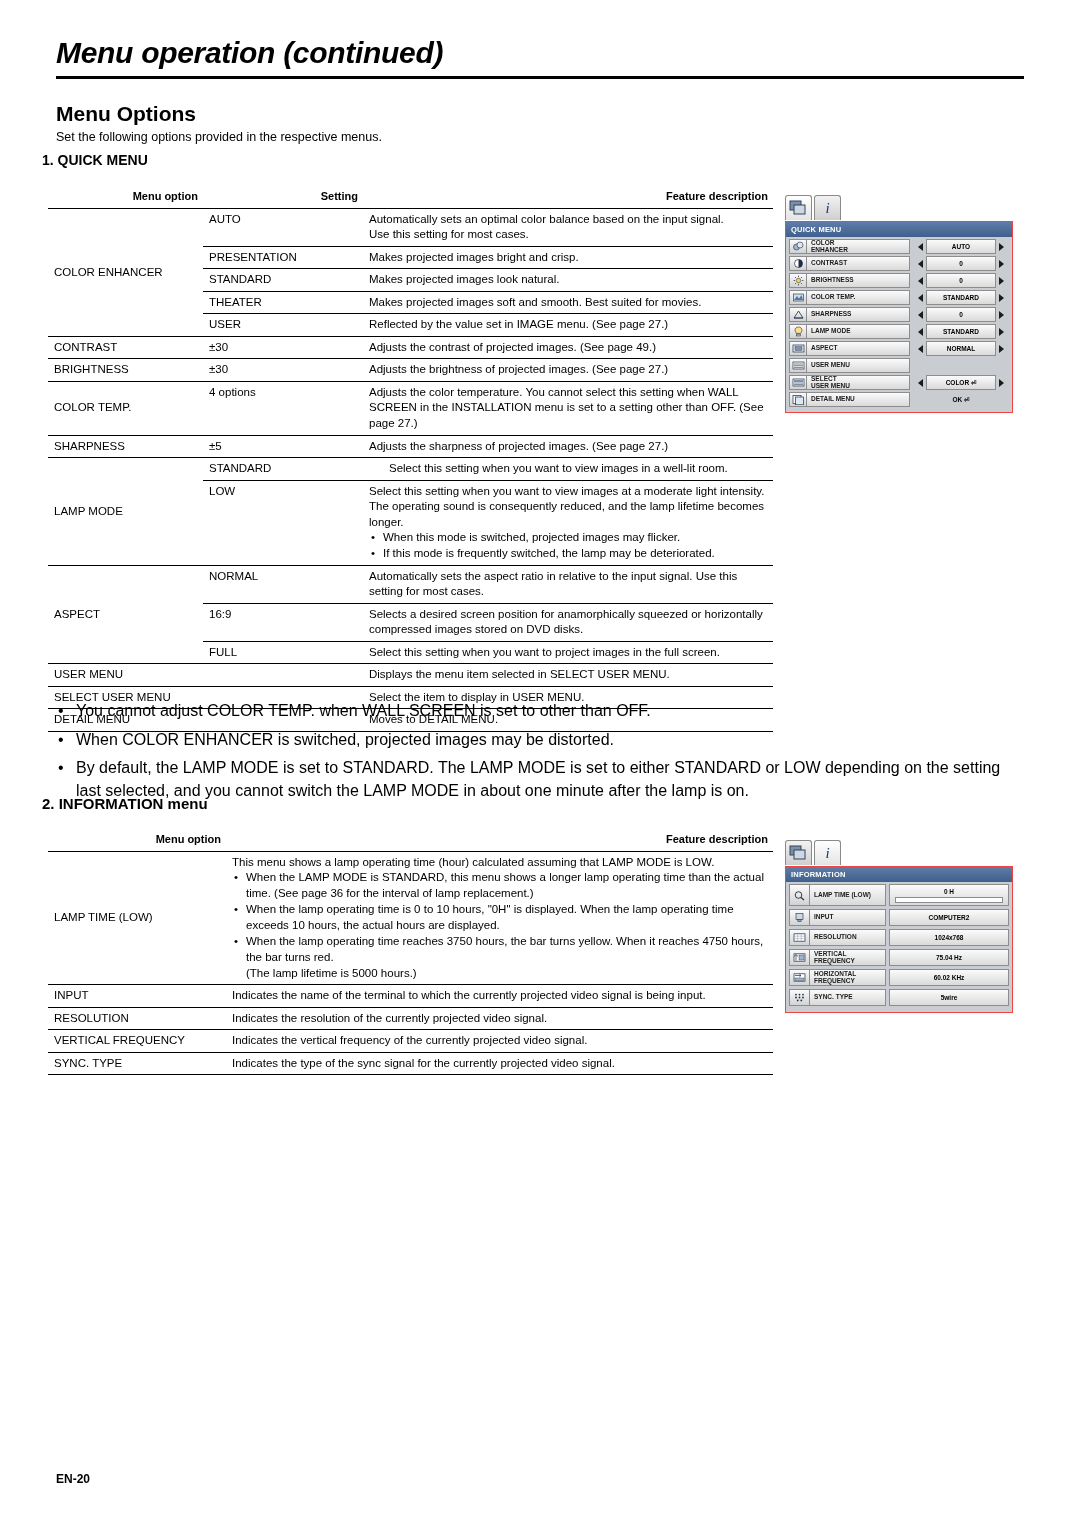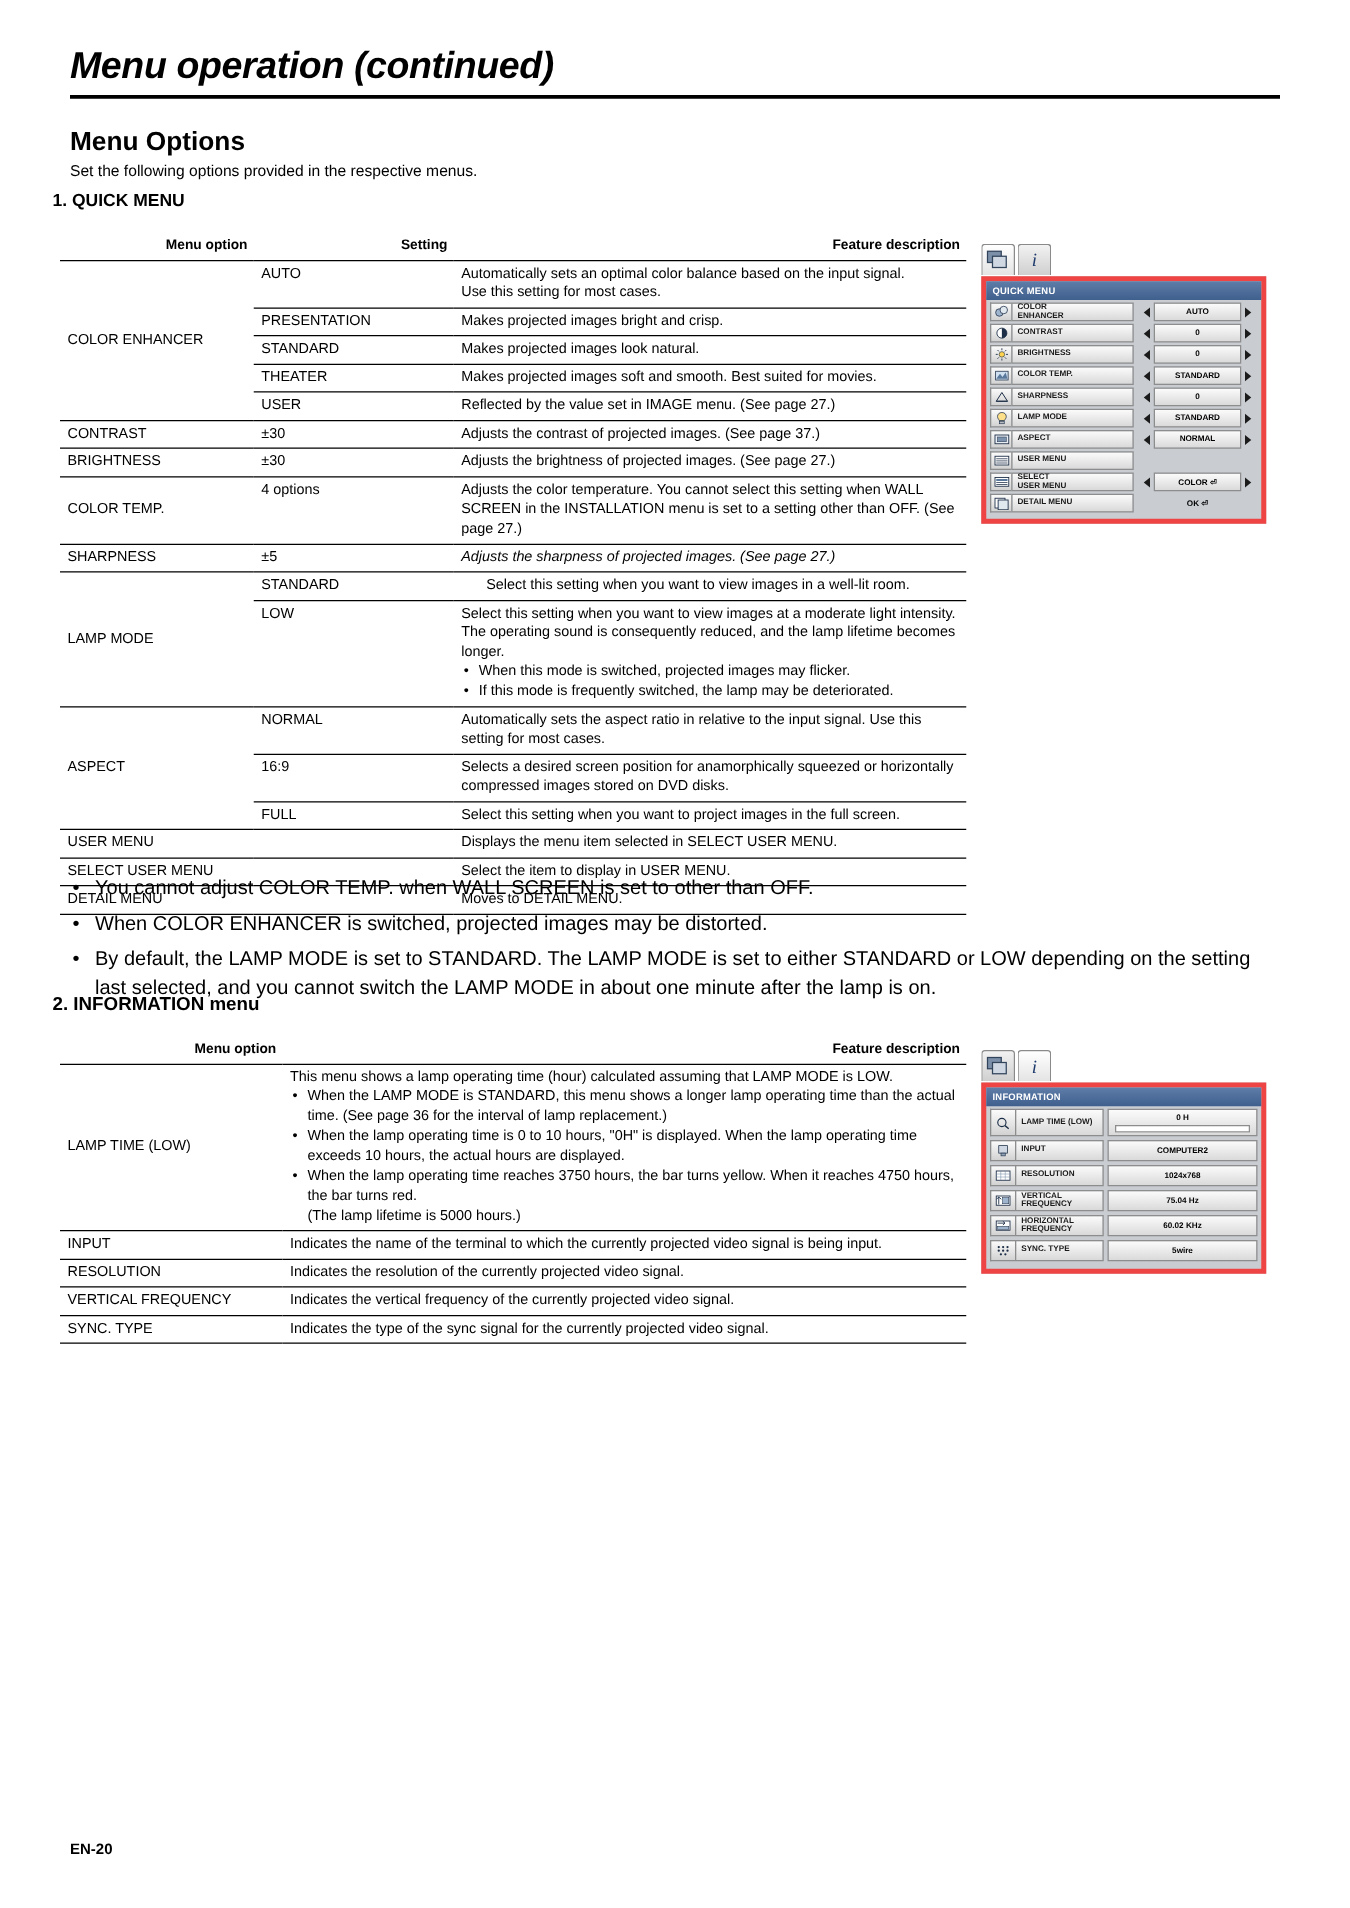--- a/index.html
+++ b/index.html
@@ -162,21 +162,21 @@
     border: 1px solid #8a8a8a;
     border-bottom: none;
     background: linear-gradient(#f2f2f2, #cfcfcf);
     border-radius: 3px 3px 0 0;
     box-sizing: border-box;
   }
   .osd-tab.sel {
     background: linear-gradient(#ffffff, #e4e4e4);
   }
   .osd-body {
-    border: 4px solid #ef4444;
+    border: 1px solid #ef4444;
     background: #c9cdd2;
     padding: 0;
   }
   .osd-head {
     background: linear-gradient(#5f7da8, #3f5f8d);
     color: #ffffff;
     font-weight: bold;
     font-size: 7.5px;
     padding: 3px 5px;
     letter-spacing: 0.2px;
@@ -312,42 +312,42 @@
         <tr>
           <td class="bt">USER</td>
           <td class="bt">
             <div style="white-space: pre-line;">Reflected by the value set in IMAGE menu. (See page 27.)</div>
           </td>
         </tr>
         <tr>
           <td rowspan="1" class="bt" style="vertical-align: middle;">CONTRAST</td>
           <td class="bt">±30</td>
           <td class="bt">
-            <div style="white-space: pre-line;">Adjusts the contrast of projected images. (See page 37.)</div>
+            <div style="white-space: pre-line;">Adjusts the contrast of projected images. (See page 49.)</div>
           </td>
         </tr>
         <tr>
           <td rowspan="1" class="bt" style="vertical-align: middle;">BRIGHTNESS</td>
           <td class="bt">±30</td>
           <td class="bt">
             <div style="white-space: pre-line;">Adjusts the brightness of projected images. (See page 27.)</div>
           </td>
         </tr>
         <tr>
           <td rowspan="1" class="bt" style="vertical-align: middle;">COLOR TEMP.</td>
           <td class="bt">4 options</td>
           <td class="bt">
             <div style="white-space: pre-line;">Adjusts the color temperature. You cannot select this setting when WALL SCREEN in the INSTALLATION menu is set to a setting other than OFF. (See page 27.)</div>
           </td>
         </tr>
         <tr>
           <td rowspan="1" class="bt" style="vertical-align: middle;">SHARPNESS</td>
           <td class="bt">±5</td>
           <td class="bt">
-            <div style="white-space: pre-line; font-style: italic;">Adjusts the sharpness of projected images. (See page 27.)</div>
+            <div style="white-space: pre-line;">Adjusts the sharpness of projected images. (See page 27.)</div>
           </td>
         </tr>
         <tr>
           <td rowspan="2" class="bt" style="vertical-align: middle;">LAMP MODE</td>
           <td class="bt">STANDARD</td>
           <td class="bt">
             <div style="white-space: pre-line; margin-left: 20px;">Select this setting when you want to view images in a well-lit room.</div>
           </td>
         </tr>
         <tr>

